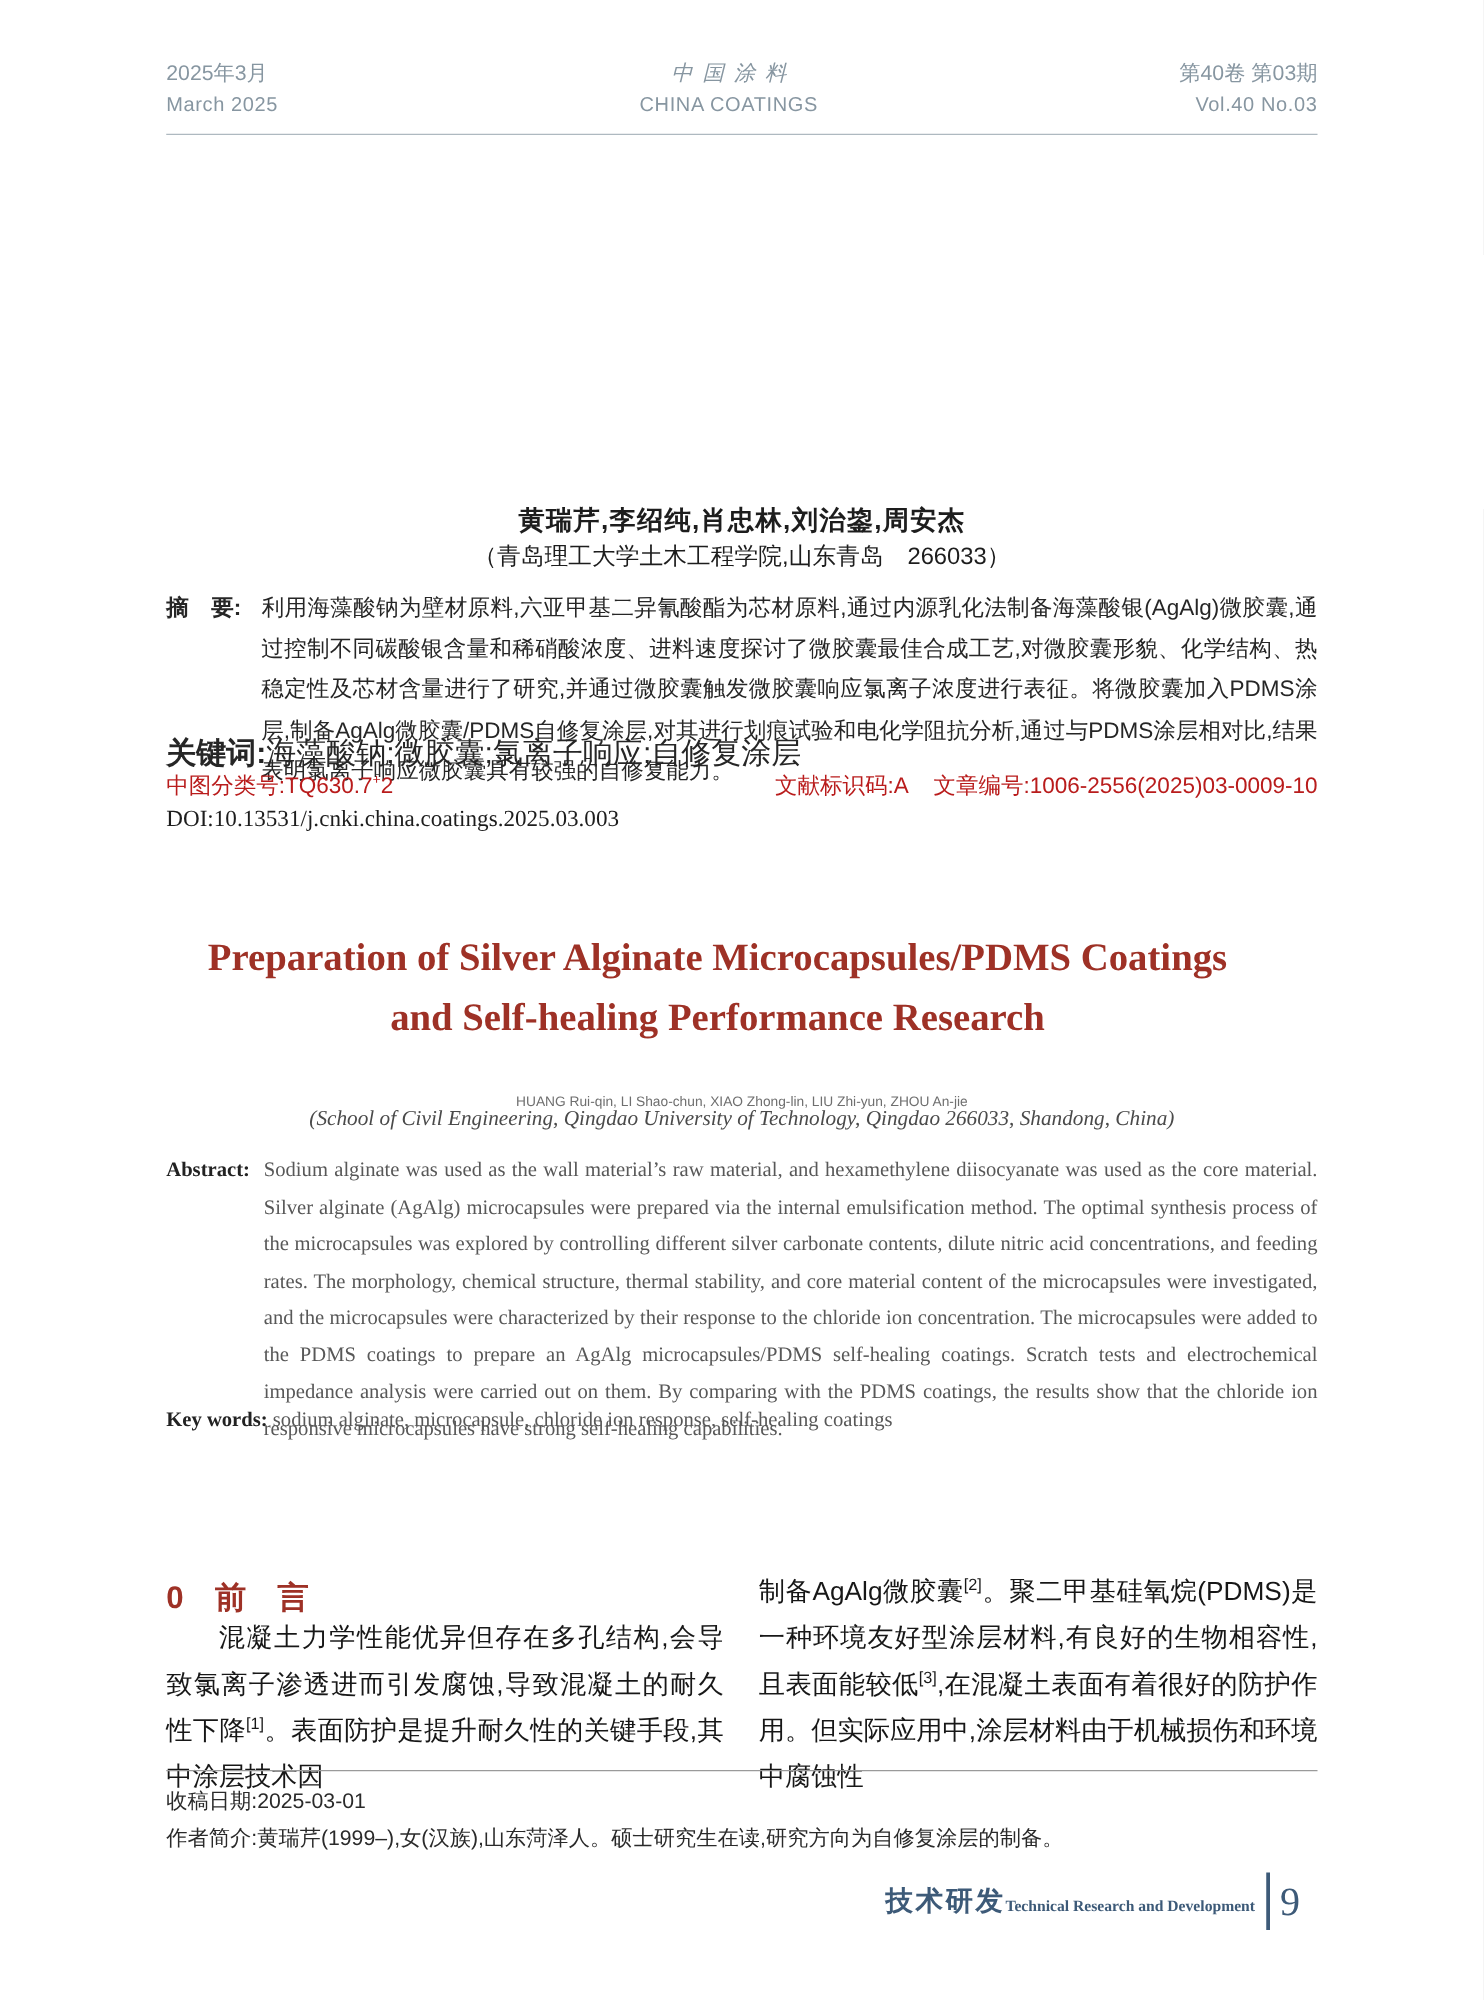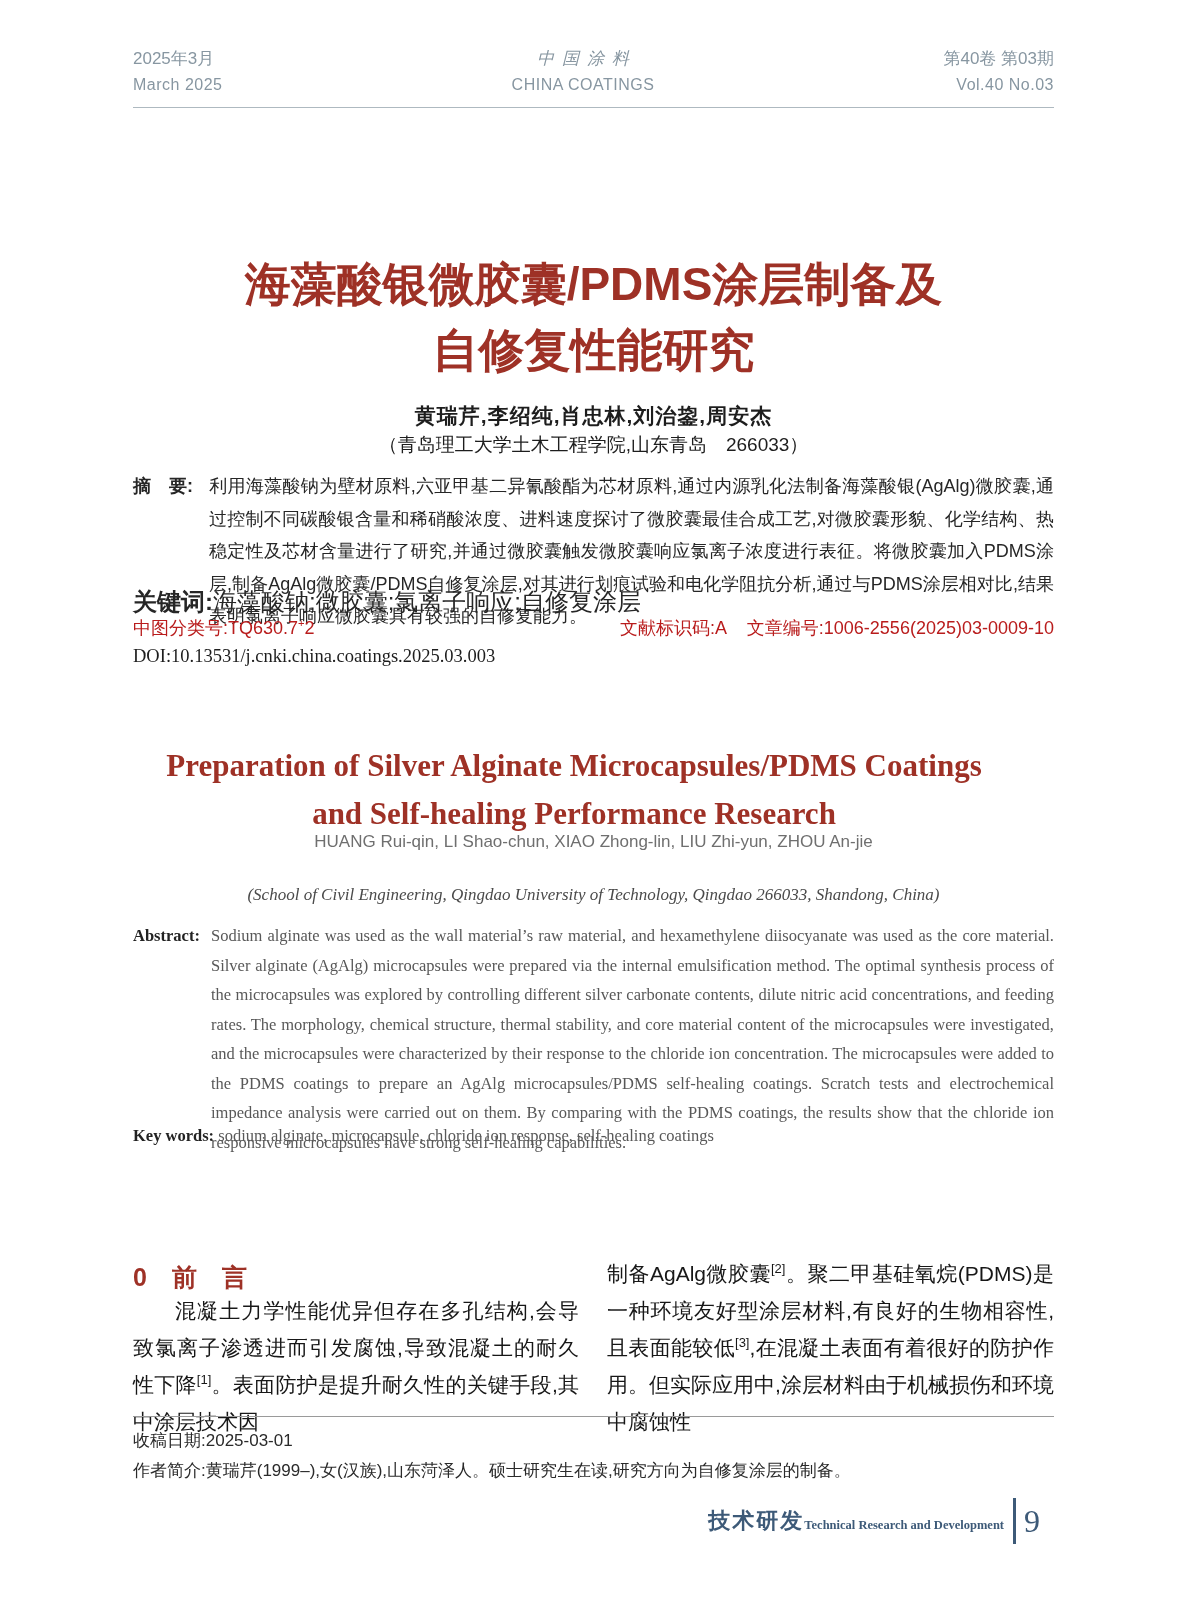--- a/index.html
+++ b/index.html
@@ -44,22 +44,22 @@
   .meta-row .m1{position:absolute;left:0;top:0;}
   .meta-row .m2{position:absolute;left:487px;top:0;}
   .meta-row .m3{position:absolute;right:0;top:0;}
   .doi{top:646px;left:133px;width:921px;font-family:"Liberation Serif",serif;
        font-size:18.5px;color:#1d1d1d;}
   sup.ref{font-size:0.62em;vertical-align:super;line-height:0;}
 
   
   .title-en{top:742px;left:0;width:1148px;text-align:center;color:#9e3126;
             font-family:"Liberation Serif",serif;font-weight:bold;font-size:31px;line-height:48px;}
-  .authors-en{top:832px;left:0;width:1187px;text-align:center;
-              font-size:17px;color:#6f6f6f;}
+  .authors-en{top:876px;left:0;width:1187px;text-align:center;
+              font-size:11px;color:#6f6f6f;}
   .affil-en{top:885px;left:0;width:1187px;text-align:center;
             font-family:"Liberation Serif",serif;font-style:italic;font-size:17px;color:#4a4a4a;}
 
   
   .abstract-en{top:921px;left:133px;width:843px;padding-left:78px;
                font-family:"Liberation Serif",serif;font-size:16.5px;line-height:29.5px;color:#585858;}
   .abstract-en .hang-label{width:78px;margin-left:-78px;color:#222;}
   .kw-en{top:1126px;left:133px;width:921px;font-family:"Liberation Serif",serif;
          font-size:16.5px;color:#585858;}
   .kw-en .lbl{font-weight:bold;color:#222;}
@@ -100,24 +100,20 @@
       <span class="hdr-zh-journal">中国涂料</span>
       <span class="hdr-en">CHINA COATINGS</span>
     </div>
     <div class="grp right">
       <span>第40卷 第03期</span>
       <span class="hdr-en">Vol.40 No.03</span>
     </div>
   </div>
   <div class="abs header-rule"></div>
 
-  <div class="abs title-zh">
-    <div>海藻酸银微胶囊/PDMS涂层制备及</div>
-    <div>自修复性能研究</div>
-  </div>
   <div class="abs authors-zh">黄瑞芹,李绍纯,肖忠林,刘治鋆,周安杰</div>
   <div class="abs affil-zh">（青岛理工大学土木工程学院,山东青岛　266033）</div>
 
   <div class="abs abstract-zh hang">
     <span class="hang-label">摘　要:</span><span>利用海藻酸钠为壁材原料,六亚甲基二异氰酸酯为芯材原料,通过内源乳化法制备海藻酸银(AgAlg)微胶囊,通过控制不同碳酸银含量和稀硝酸浓度、进料速度探讨了微胶囊最佳合成工艺,对微胶囊形貌、化学结构、热稳定性及芯材含量进行了研究,并通过微胶囊触发微胶囊响应氯离子浓度进行表征。将微胶囊加入PDMS涂层,制备AgAlg微胶囊/PDMS自修复涂层,对其进行划痕试验和电化学阻抗分析,通过与PDMS涂层相对比,结果表明氯离子响应微胶囊具有较强的自修复能力。</span>
   </div>
   <div class="abs kw-zh">
     <span class="lbl">关键词:</span><span>海藻酸钠;微胶囊;氯离子响应;自修复涂层</span>
   </div>
 

